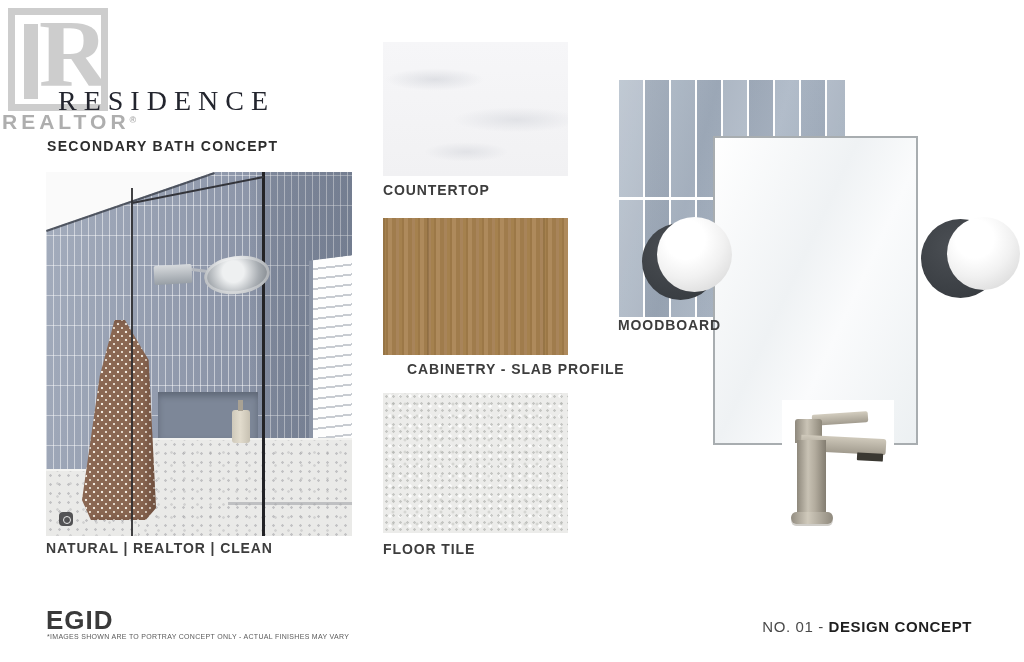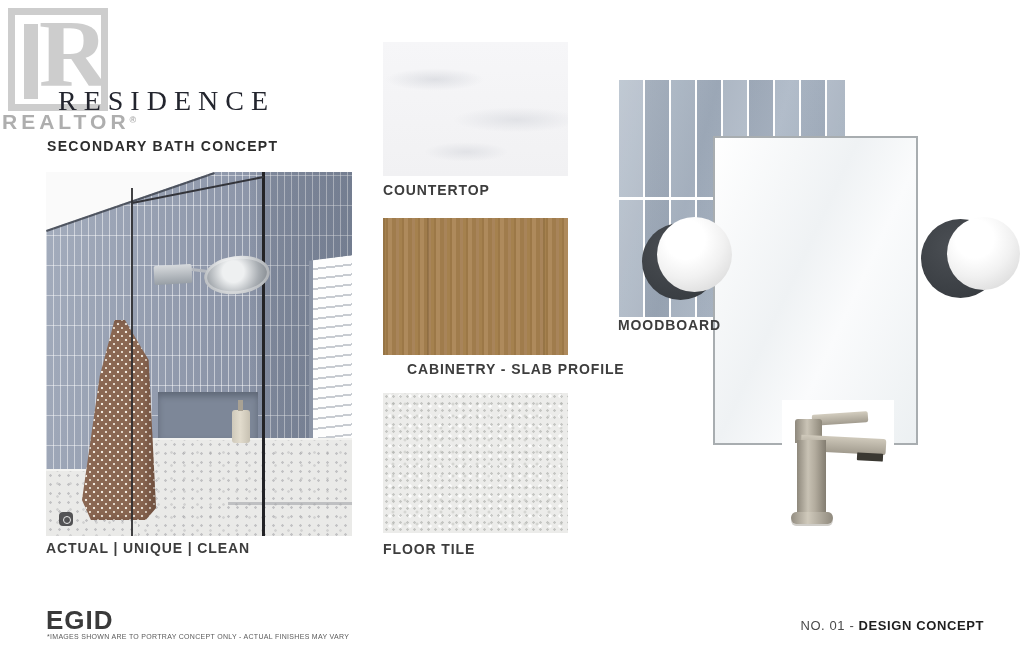--- a/index.html
+++ b/index.html
@@ -129,21 +129,21 @@
   .f-aerator { left:857px; top:453px; width:26px; height:8px; transform:rotate(3deg); background:#3a3832; border-radius:1px; }
   .f-body { left:797px; top:440px; width:29px; height:76px;
     background:linear-gradient(90deg, #8e887c, #c8c2b4 38%, #b3ac9e 62%, #837d71); }
   .f-base { left:791px; top:512px; width:42px; height:12px; border-radius:5px/6px;
     background:linear-gradient(90deg, #938d81, #d0cabc 40%, #8f897d); box-shadow:0 2px 0 rgba(160,156,146,.5); }
 
   
   .brand { position:absolute; left:46px; top:605px; font-size:26px; font-weight:bold;
     letter-spacing:1px; color:#3a3a3a; }
   .disclaimer { position:absolute; left:47px; top:633px; font-size:7px; letter-spacing:.3px; color:#5a5a5a; }
-  .pageinfo { position:absolute; right:40px; top:618px; font-size:13px; letter-spacing:.6px; color:#444; }
+  .pageinfo { position:absolute; right:52px; top:618px; font-size:15px; letter-spacing:.6px; color:#444; }
   .pageinfo .num { font-weight:normal; color:#4a4a4a; }
   .pageinfo .strong { font-weight:bold; color:#1f1f1f; }
 </style>
 </head>
 <body>
 
 <div class="board">
 
   <div class="logo-mark">
     <div class="logo-bar"></div>
@@ -167,21 +167,21 @@
     <div class="bottle-pump"></div>
     <div class="towel"></div>
     <div class="glass-a"></div>
     <div class="glass-b"></div>
     <div class="glass-top"></div>
     <div class="shower-arm"></div>
     <div class="shower-head"></div>
     <div class="valve"></div>
     <div class="photo-badge"></div>
   </div>
-  <div class="lbl" style="left:46px; top:540px;">ACTUAL | UNIQUE | CLEAN</div>
+  <div class="lbl" style="left:46px; top:540px;">NATURAL | REALTOR | CLEAN</div>
 
   <div class="sw sw-counter"></div>
   <div class="lbl" style="left:383px; top:182px;">COUNTERTOP</div>
 
   <div class="sw sw-wood"></div>
   <div class="lbl" style="left:383px; top:361px;margin-left:24px;">CABINETRY - SLAB PROFILE</div>
 
   <div class="sw sw-floor"></div>
   <div class="lbl" style="left:383px; top:541px;">FLOOR TILE</div>
 

